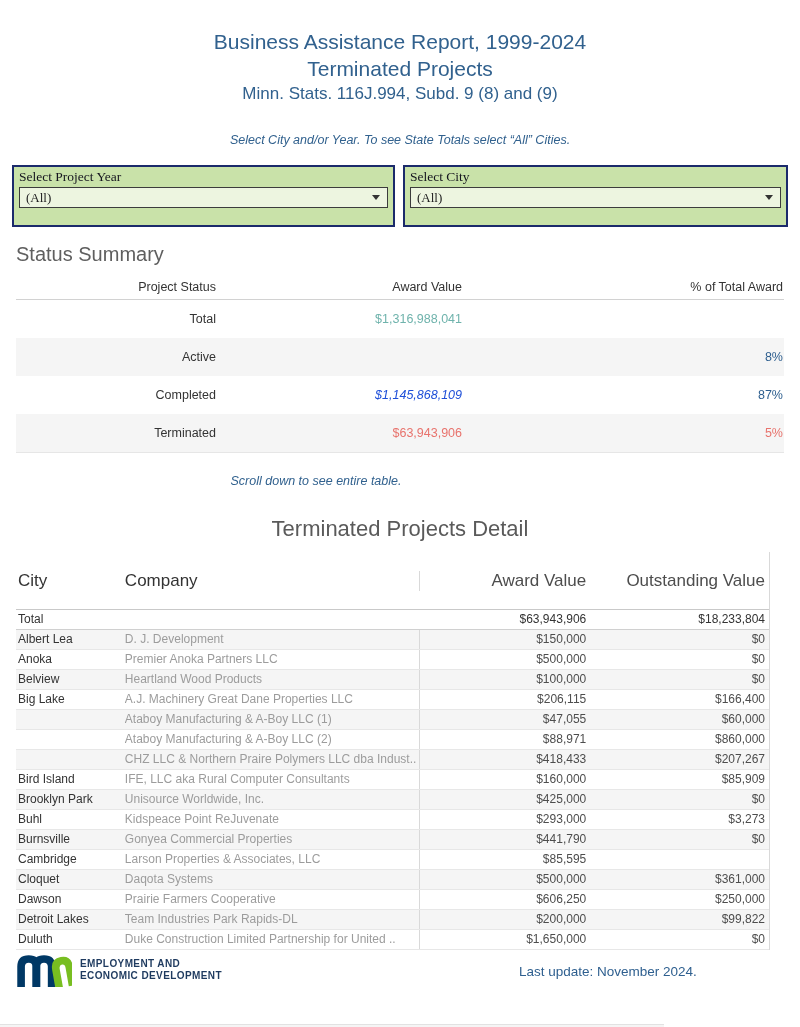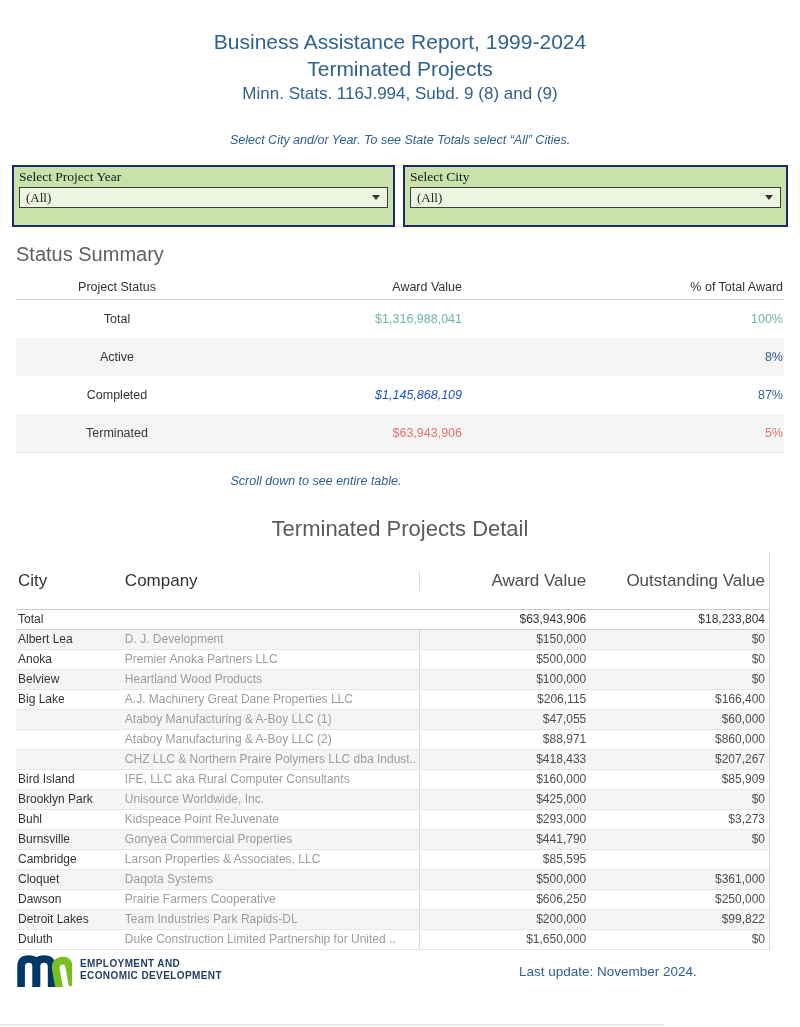--- a/index.html
+++ b/index.html
@@ -27,21 +27,21 @@
   .caret-down { width:0; height:0; border-left:4px solid transparent;
                 border-right:4px solid transparent; border-top:5px solid #333; }
 
   
   .status-title { position:absolute; top:243px; left:16px; font-size:20px; color:#5f5f5f; }
   .summary-table { position:absolute; top:280px; left:16px; width:768px; font-size:12.5px; }
   .sum-header { display:flex; height:20px; align-items:flex-start; color:#333;
                 border-bottom:1px solid #d2d2d2; }
   .sum-row { display:flex; height:38px; align-items:center; color:#333; }
   .sum-row.alt { background:#f5f5f5; }
-  .summary-table .c-status { width:200px; text-align:center; padding-left:2px; }
+  .summary-table .c-status { width:200px; text-align:right; padding-left:2px; }
   .summary-table .c-award  { width:246px; text-align:right; }
   .summary-table .c-pct    { flex:1; text-align:right; padding-right:1px; }
   .summary-bottom { border-bottom:1px solid #e6e6e6; }
 
   
   .scroll-note { position:absolute; top:474px; left:0; width:632px; text-align:center;
                  font-style:italic; font-size:12.5px; color:#31618e; }
   .detail-title { position:absolute; top:516px; left:0; width:800px; text-align:center;
                   font-size:22px; color:#5a5a5a; }
 
@@ -115,21 +115,20 @@
   <div class="summary-table">
     <div class="sum-header">
       <div class="c-status">Project Status</div>
       <div class="c-award">Award Value</div>
       <div class="c-pct">% of Total Award</div>
     </div>
     <div id="summary-rows" class="summary-bottom">
     <div class="sum-row">
       <div class="c-status">Total</div>
       <div class="c-award" style="color: rgb(111, 179, 172);">$1,316,988,041</div>
-      <div class="c-pct" style="color: rgb(111, 179, 172);">100%</div>
     </div>
 
     <div class="sum-row alt">
       <div class="c-status">Active</div>
       <div class="c-pct" style="color: rgb(46, 95, 143);">8%</div>
     </div>
 
     <div class="sum-row">
       <div class="c-status">Completed</div>
       <div class="c-award" style="color: #1d4ed8; font-style: italic;">$1,145,868,109</div>

